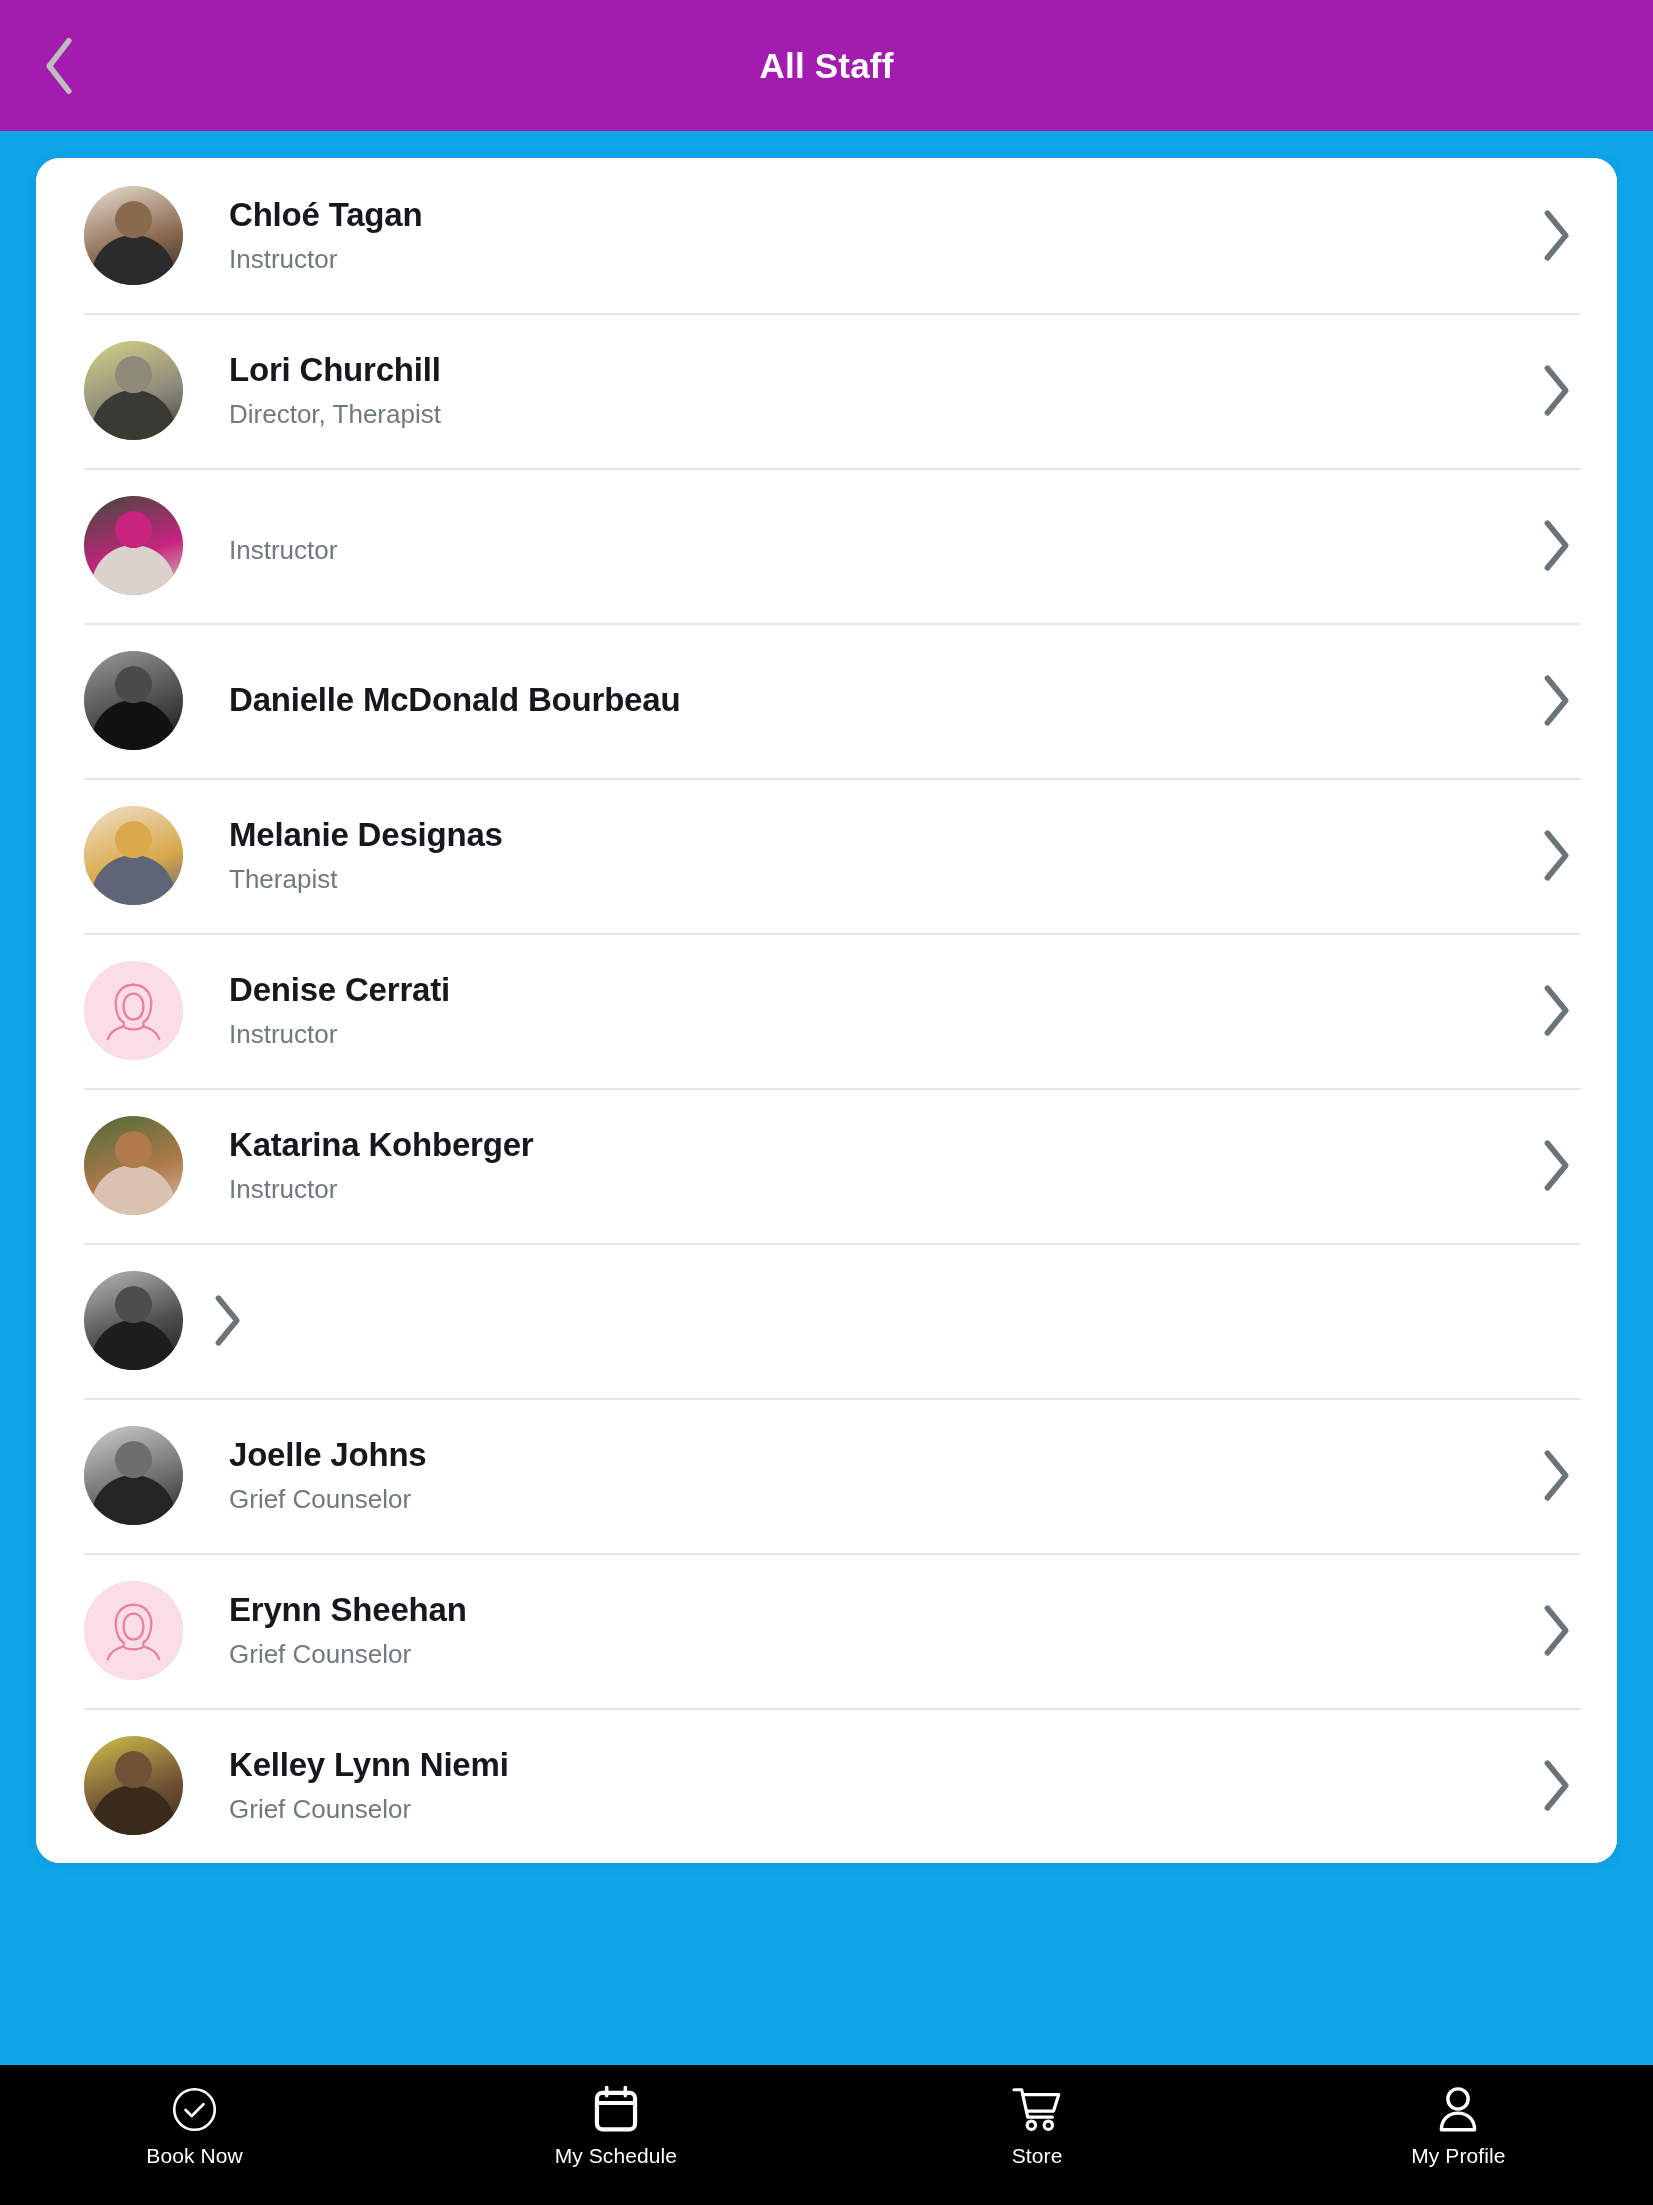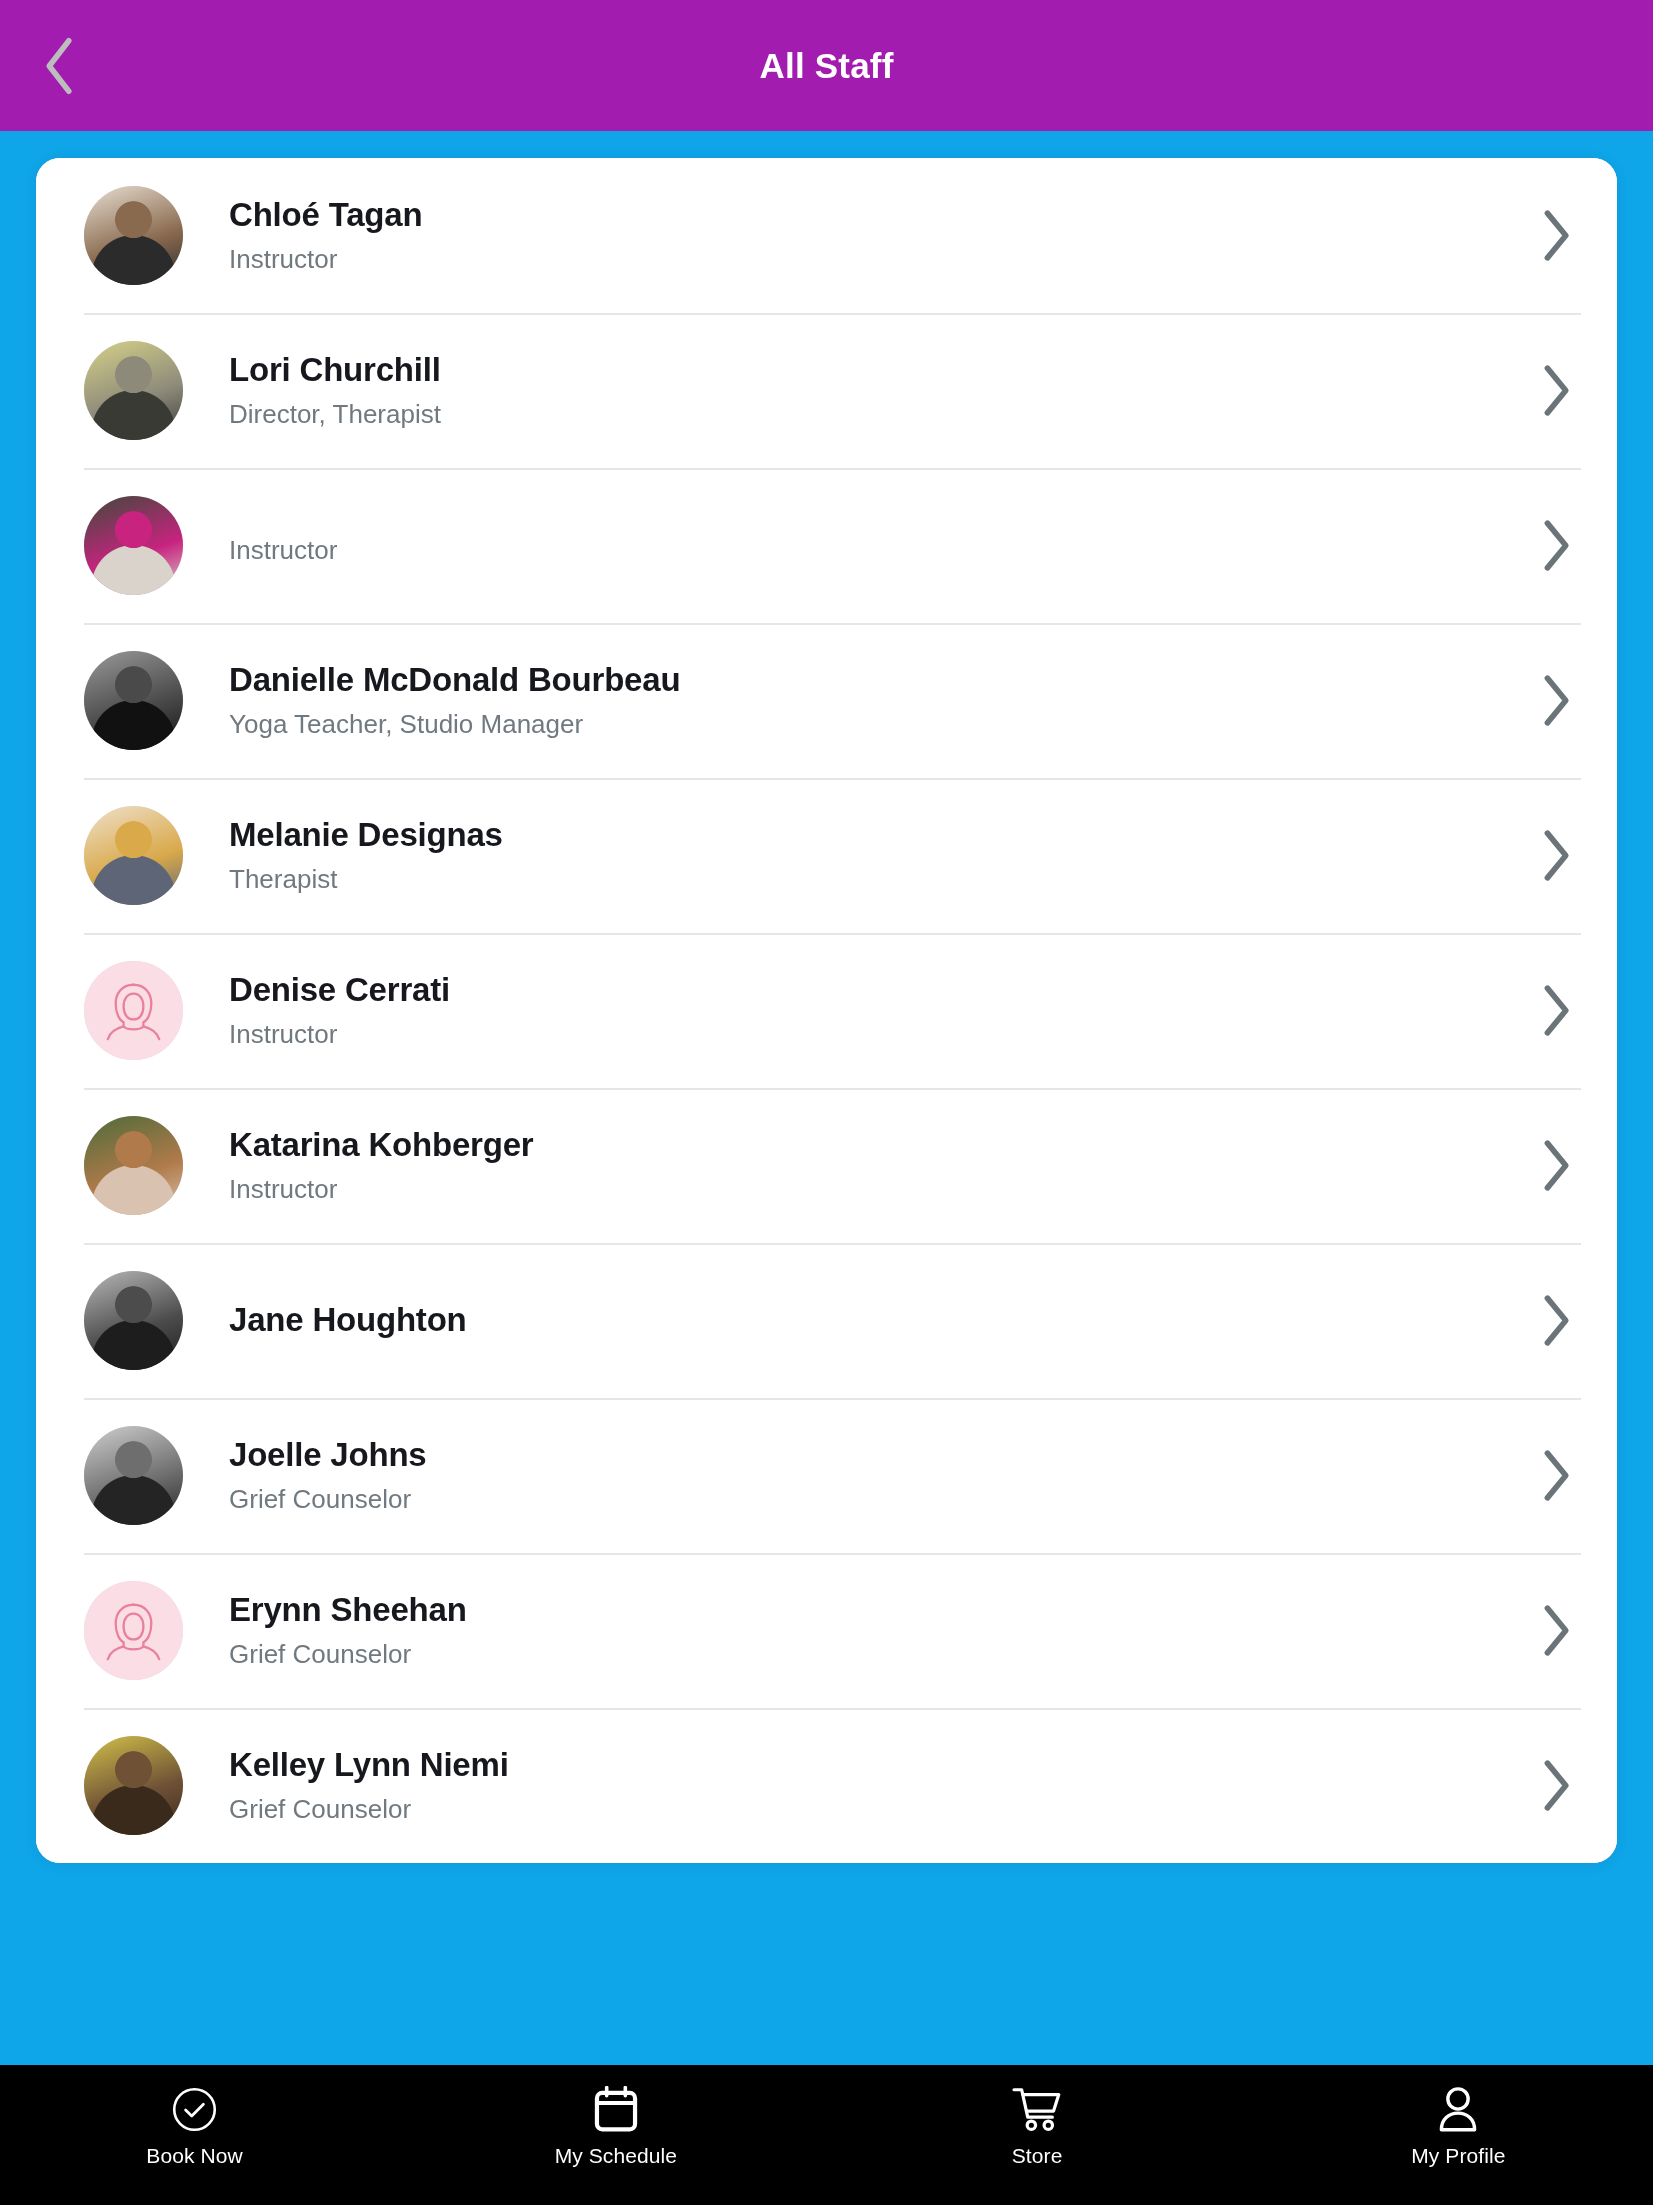--- a/index.html
+++ b/index.html
@@ -233,21 +233,20 @@
               <path d="M8 5 L31 33 L8 61" stroke="#6b7478" stroke-width="7" stroke-linecap="round" stroke-linejoin="round"></path>
             </svg>
           </div>
         </div>
         <div class="staff-row">
           <div class="avatar">
             <div class="ph-fill" style="background:radial-gradient(circle at 50% 34%, #4a4a4a 0%, #4a4a4a 22%, transparent 23%),radial-gradient(circle at 50% 92%, #111111 0%, #111111 40%, transparent 41%),linear-gradient(160deg, #9a9a9a 0%, #4a4a4a 58%, #111111 100%)"></div>
           </div>
           <div class="row-text">
             <div class="row-name">Danielle McDonald Bourbeau</div>
-            <div class="row-role">Yoga Teacher, Studio Manager</div>
           </div>
           <div class="row-chevron">
             <svg width="32" height="53" viewBox="0 0 40 66" fill="none">
               <path d="M8 5 L31 33 L8 61" stroke="#6b7478" stroke-width="7" stroke-linecap="round" stroke-linejoin="round"></path>
             </svg>
           </div>
         </div>
         <div class="staff-row">
           <div class="avatar">
             <div class="ph-fill" style="background:radial-gradient(circle at 50% 34%, #d9a94a 0%, #d9a94a 22%, transparent 23%),radial-gradient(circle at 50% 92%, #5d6576 0%, #5d6576 40%, transparent 41%),linear-gradient(160deg, #efe0cb 0%, #d9a94a 58%, #5d6576 100%)"></div>
@@ -292,23 +291,20 @@
           </div>
           <div class="row-chevron">
             <svg width="32" height="53" viewBox="0 0 40 66" fill="none">
               <path d="M8 5 L31 33 L8 61" stroke="#6b7478" stroke-width="7" stroke-linecap="round" stroke-linejoin="round"></path>
             </svg>
           </div>
         </div>
         <div class="staff-row">
           <div class="avatar">
             <div class="ph-fill" style="background:radial-gradient(circle at 50% 34%, #4c4c4c 0%, #4c4c4c 22%, transparent 23%),radial-gradient(circle at 50% 92%, #1d1d1d 0%, #1d1d1d 40%, transparent 41%),linear-gradient(160deg, #b9b9b9 0%, #4c4c4c 58%, #1d1d1d 100%)"></div>
-          </div>
-          <div class="row-text">
-            <div class="row-name">Jane Houghton</div>
           </div>
           <div class="row-chevron">
             <svg width="32" height="53" viewBox="0 0 40 66" fill="none">
               <path d="M8 5 L31 33 L8 61" stroke="#6b7478" stroke-width="7" stroke-linecap="round" stroke-linejoin="round"></path>
             </svg>
           </div>
         </div>
         <div class="staff-row">
           <div class="avatar">
             <div class="ph-fill" style="background:radial-gradient(circle at 50% 34%, #6e6e6e 0%, #6e6e6e 22%, transparent 23%),radial-gradient(circle at 50% 92%, #242424 0%, #242424 40%, transparent 41%),linear-gradient(160deg, #cfcfcf 0%, #6e6e6e 58%, #242424 100%)"></div>

